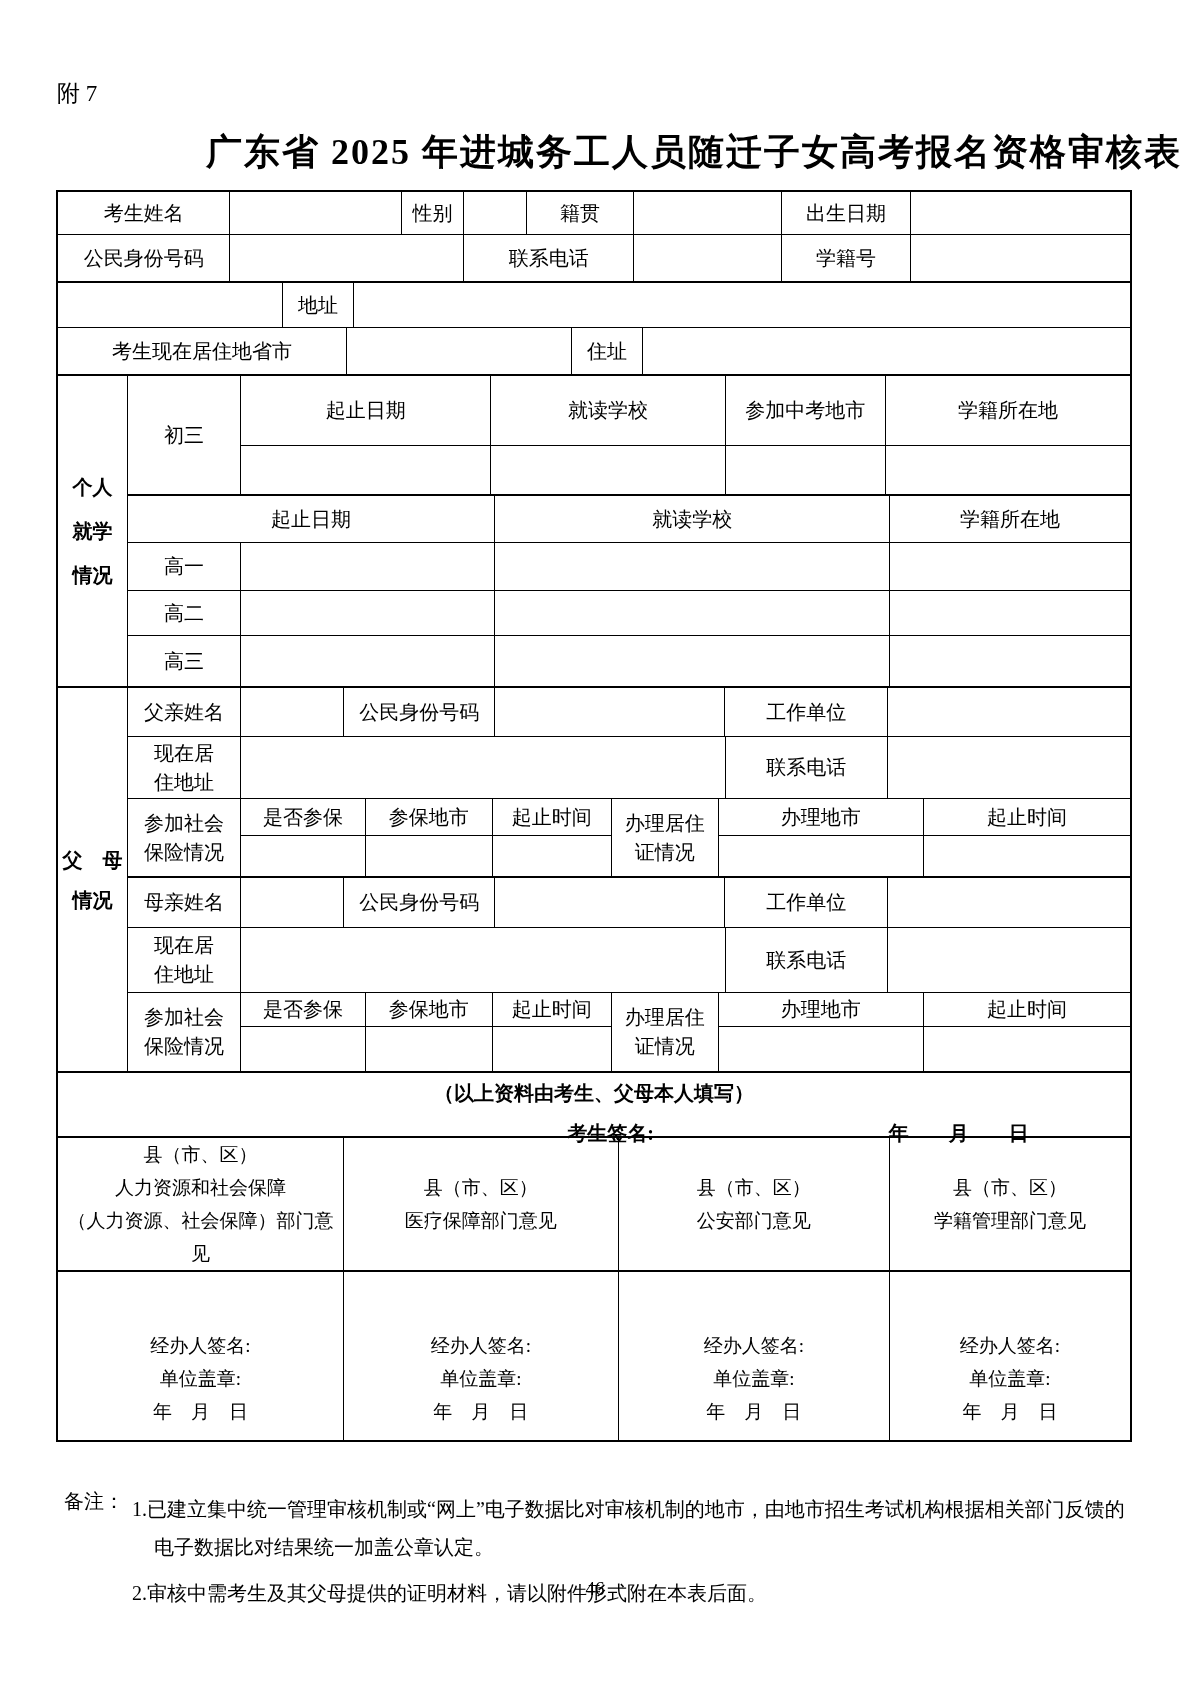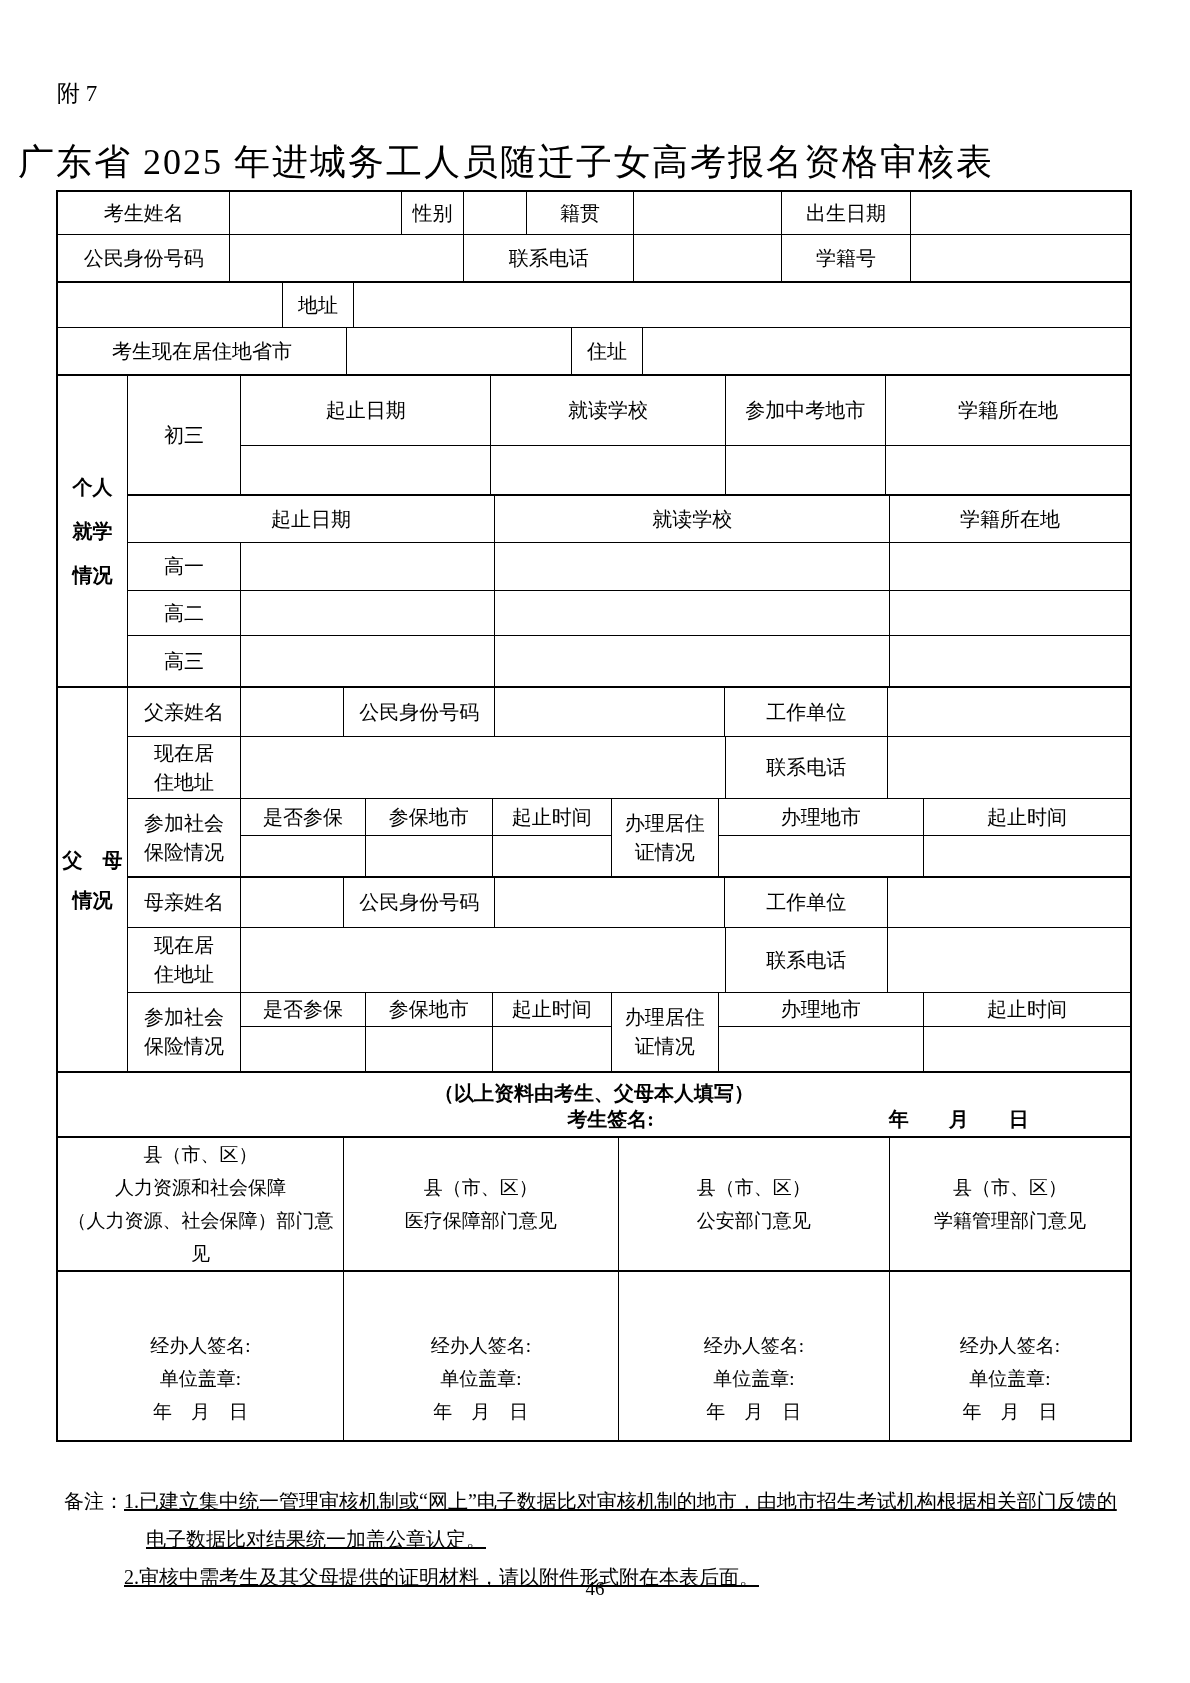--- a/index.html
+++ b/index.html
@@ -5,22 +5,22 @@
   * { box-sizing: border-box; }
   html,body { margin:0; padding:0; background:#ffffff; }
   .page {
     position: relative;
     width: 1190px; height: 1683px;
     background: #ffffff;
     font-family: "Liberation Serif", serif;
     color: #000;
   }
   .attach { position:absolute; left:57px; top:78px; font-size:23px; }
-  .title  { position:absolute; left:0; right:0; top:120px; margin:18px;
-            text-align:left; font-size:36px; font-weight:normal; letter-spacing:2px; }
+  .title  { position:absolute; left:0; right:0; top:120px; margin:8px;
+            text-align:right; font-size:36px; font-weight:bold; letter-spacing:2px; }
 
   .tbl {
     position:absolute; left:56px; top:190px; width:1076px; height:1252px;
     border:2px solid #000;
     display:flex; flex-direction:column;
     font-size:20px;
   }
   .r  { display:flex; border-bottom:1px solid #000; flex-shrink:0; }
   .r.bb2 { border-bottom-width:2px; }
   .r.nb  { border-bottom:none; }
@@ -34,32 +34,32 @@
   .sec { display:flex; border-bottom:2px solid #000; flex-shrink:0; }
   .side { font-weight:bold; }
   .side .ln { line-height:44px; }
   .pside .ln { line-height:40px; }
   .secbody { flex:1 1 auto; display:flex; flex-direction:column; min-width:0; }
   .vg { display:flex; flex-direction:column; min-width:0; flex-shrink:0; }
   .vg.grow { flex:1 1 auto; }
 
   .sig { position:relative; display:block; font-weight:bold; }
   .sig .sigline1 { text-align:center; margin-top:7px; font-size:20px; }
-  .sig .sigabs { position:absolute; top:33px; font-size:20px;text-align:right; }
+  .sig .sigabs { position:absolute; top:47px; font-size:20px;text-align:right; }
 
   .dept { font-size:19px; }
   .dept .ln { line-height:33px; }
   .deptfoot { justify-content:flex-end; padding-bottom:12px; font-size:19px; }
   .deptfoot .ln { line-height:33px; }
 
   .notes { position:absolute; left:64px; top:1482px; width:1072px;
            display:flex; font-size:20px; line-height:38px; }
   .notes .nlabel { flex:0 0 auto; white-space:nowrap; }
   .notes .nitems { flex:1 1 auto; }
-  .notes p { margin:0; padding-left:1.1em; text-indent:-1.1em;text-decoration:underline; }
+  .notes p { margin:8px; padding-left:1.1em; text-indent:-1.1em; }
   .pageno { position:absolute; left:0; right:0; top:1578px; text-align:center; font-size:19px; }
 </style>
 </head>
 <body>
 
 <div class="page">
 
   <div class="attach">附 7</div>
   <h1 class="title">广东省 2025 年进城务工人员随迁子女高考报名资格审核表</h1>
 

